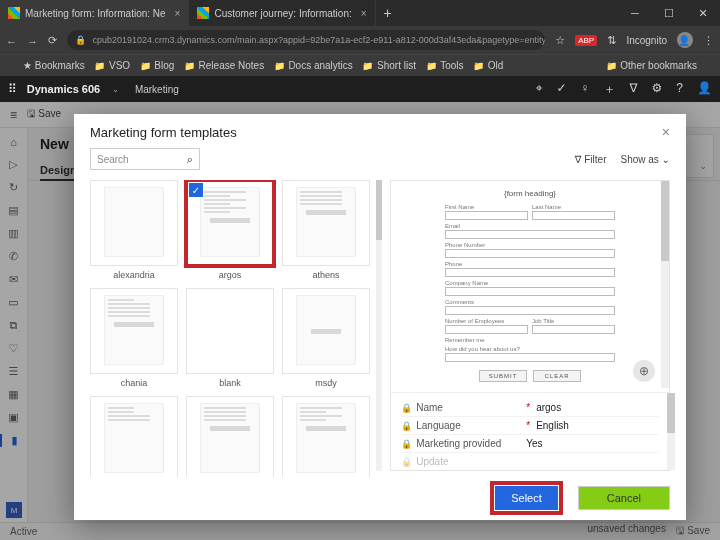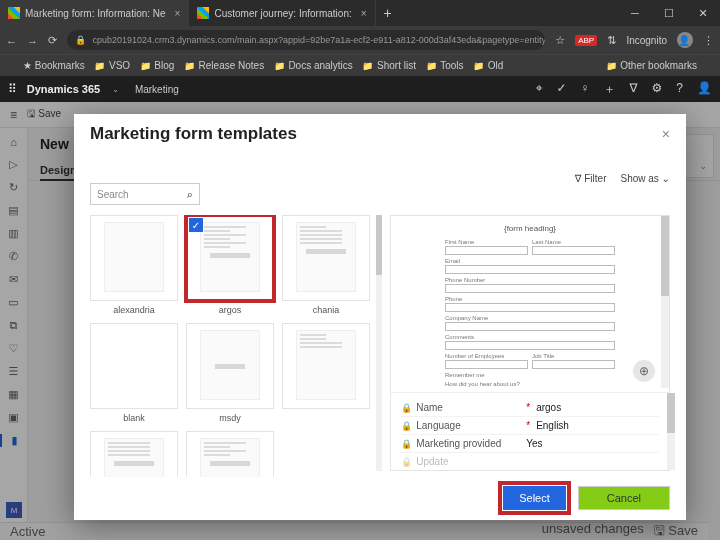--- a/index.html
+++ b/index.html
@@ -41,31 +41,31 @@
   .cmdbar { height: 26px; background: #fff; border-bottom: 1px solid #e3e3e3; display: flex; align-items: center; padding: 0 10px; gap: 10px; font-size: 10px; color: #444; }
   .hamb { font-size: 12px; color: #555; }
   .pside { position: absolute; left: 0; top: 26px; bottom: 18px; width: 28px; background: #fff; border-right: 1px solid #e6e6e6; display: flex; flex-direction: column; align-items: center; gap: 10px; padding-top: 8px; color: #666; font-size: 11px; }
   .pside .active { color: #2266dd; border-left: 2px solid #2266dd; width:100%; text-align:center; }
   .psidebot { position: absolute; left:0; bottom:0; width:28px; padding:4px 0; display:flex;flex-direction:column;align-items:center;gap:6px; }
   .pmainhead { margin-left: 28px; padding: 8px 12px; }
   .pmainhead h1 { font-size: 14px; font-weight: 600; color: #222; }
   .tabsrow { margin-left: 28px; padding: 4px 12px; border-bottom: 1px solid #e2e2e2; font-size: 11px; color: #333; }
   .tabsrow b { font-weight: 600; border-bottom: 2px solid #333; padding-bottom: 3px; }
   .rightfly { position: absolute; right: 6px; top: 32px; width: 72px; background: #fff; border: 1px solid #e2e2e2; padding: 6px; font-size: 9px; color: #444; }
-  .footer { position: absolute; bottom: 0; left: 0; right: 12px; height: 18px; background: #f9f9f9; border-top: 1px solid #e2e2e2; display: flex; align-items: center; padding: 0 10px; font-size: 13px; color: #666; }
+  .footer { position: absolute; bottom: 0; left: 0; right: 0; height: 18px; background: #f9f9f9; border-top: 1px solid #e2e2e2; display: flex; align-items: center; padding: 0 10px; font-size: 10px; color: #666; }
   .footer .sright { margin-left: auto; display:flex; gap:10px; }
   
   
   .backdrop { position: absolute; inset: 0; background: rgba(0,0,0,.35); }
   .modal { position: absolute; left: 74px; right: 34px; top: 12px; bottom: 20px; background: #fff; box-shadow: 0 6px 30px rgba(0,0,0,.4); display: flex; flex-direction: column; color: #222; }
   .mhead { padding: 10px 16px 4px; display: flex; align-items: center; }
-  .mhead h2 { font-size: 17px; font-weight: 700; }
+  .mhead h2 { font-size: 13px; font-weight: 400; }
   .mclose { margin-left: auto; color: #888; font-size: 14px; }
   .mtools { padding: 4px 16px 10px; display: flex; align-items: center; }
-  .search { display: flex; align-items: center; border: 1px solid #ccc; width: 110px; height: 22px; padding: 0 6px; font-size: 10px; color: #888; margin-top: 31px; }
+  .search { display: flex; align-items: center; border: 1px solid #ccc; width: 110px; height: 22px; padding: 0 6px; font-size: 10px; color: #888; }
   .search span:last-child { margin-left: auto; font-size: 11px; color: #333; }
   .mtright { margin-left: auto; display: flex; align-items: center; gap: 14px; font-size: 10px; color: #444; }
   .mbody { flex: 1; display: flex; gap: 10px; padding: 0 16px 6px; overflow: hidden; }
   
   .gallery { width: 290px; flex:none; position: relative; }
   .gscroll { position:absolute; right:-2px; top:0; bottom:0; width:6px; background:#f0f0f0; }
   .gscroll .thumb { position:absolute; top:0; width:100%; height:60px; background:#c8c8c8; }
   .grid { display: grid; grid-template-columns: repeat(3, 88px); gap: 8px; }
   .card { width: 88px; display:flex; flex-direction:column; align-items:center; }
   .thumbx { width:88px; height:86px; border:1px solid #e4e4e4; background:#fff; position:relative; padding:6px; }
@@ -95,21 +95,21 @@
   
   .props { padding: 6px 10px 0; font-size: 10px; color: #444; border-top:1px solid #eee; margin-top:4px; position:relative; }
   .prow { display:flex; align-items:center; padding: 3px 0; border-bottom: 1px solid #f2f2f2; }
   .plock { color:#999; font-size:9px; margin-right:4px; }
   .pname { width: 110px; color:#555; }
   .past { color:#c00; margin-right:6px; }
   .pval { color:#222; }
   .psbar { position:absolute; right:-6px; top:0; bottom:0; width:8px; background:#f0f0f0; }
   .psbar .th { position:absolute; top:0; width:100%; height:40px; background:#c8c8c8; }
   
-  .mfoot { padding: 8px 16px 10px; display:flex; justify-content:flex-end; gap:12px; border-top:1px solid rgba(0,0,0,0); }
+  .mfoot { padding: 8px 16px 10px; display:flex; justify-content:flex-end; gap:20px; border-top:1px solid rgba(0,0,0,0); }
   .btn-sel { background:#2266e0; color:#fff; padding:5px 16px; font-size:11px; border:none; outline:4px solid #c1272d; outline-offset:1px; }
   .btn-can { background:#84cc16; border:1px solid #ccc; padding:5px 28px; font-size:11px; color:#333; }
 </style>
 </head>
 <body>
 
 <div class="titlebar">
   <div class="tab active">
     <span class="favicon"></span>
     <span>Marketing form: Information: Ne</span>
@@ -171,21 +171,21 @@
   <span class="bm bmfolder">
       <span>Old</span>
     </span>
   <span class="bm bmfolder bmright">
       <span>Other bookmarks</span>
     </span>
 </div>
 
 <div class="d365">
   <span class="waffle">⠿</span>
-  <span class="d365-name">Dynamics 365</span>
+  <span class="d365-name">Dynamics 606</span>
   <span class="d365-chev">⌄</span>
   <span class="d365-area">Marketing</span>
   <div class="d365-icons">
     <span>⌖</span>
     <span>✓</span>
     <span>♀</span>
     <span>＋</span>
     <span>∇</span>
     <span>⚙</span>
     <span>?</span>
@@ -269,20 +269,32 @@
                   <div class="ln m"></div>
                   <div class="ln s"></div>
                   <div class="btn"></div>
                 </div>
             </div>
             <div class="tname">argos</div>
           </div>
           <div class="card">
             <div class="thumbx">
                 <div class="mini">
+                  <div class="ln m"></div>
+                  <div class="ln m"></div>
+                  <div class="ln m"></div>
+                  <div class="ln m"></div>
+                  <div class="btn"></div>
+                </div>
+              </div>
+            <div class="tname">athens</div>
+          </div>
+          <div class="card">
+            <div class="thumbx">
+                <div class="mini">
                   <div class="ln s"></div>
                   <div class="ln m"></div>
                   <div class="ln m"></div>
                   <div class="ln m"></div>
                   <div class="ln m"></div>
                   <div class="btn"></div>
                 </div>
               </div>
             <div class="tname">chania</div>
           </div>

